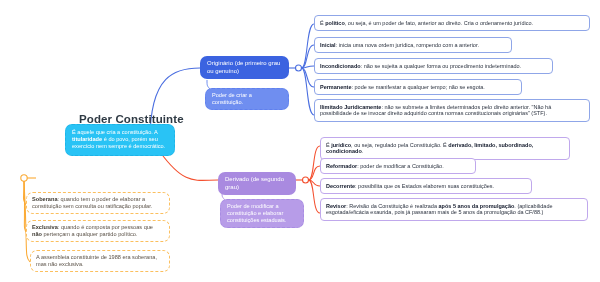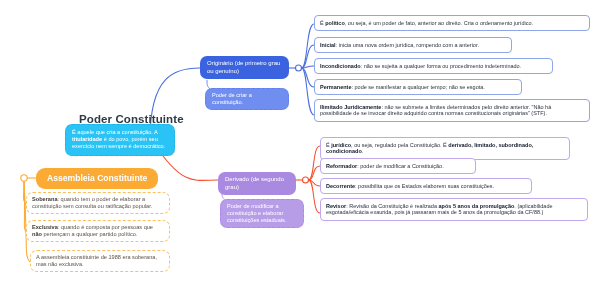--- a/index.html
+++ b/index.html
@@ -159,21 +159,20 @@
     <path d="M 27 178 L 36 178" fill="none" stroke="#fbaa34" stroke-width="1.1"></path>
     <path d="M 24 181 C 24 200, 22 198, 26 205" fill="none" stroke="#fbaa34" stroke-width="1.05"></path>
     <path d="M 24 181 C 26 225, 22 228, 27 233" fill="none" stroke="#fbaa34" stroke-width="1.05"></path>
     <path d="M 24 181 C 28 250, 24 256, 30 262" fill="none" stroke="#fbaa34" stroke-width="1.05"></path>
   </svg>
 
   <div class="node center-title" style="left:79px; top:112px;">Poder Constituinte</div>
 
   <div class="node cyan-bubble" style="left:65px; top:124px; width:110px;">É aquele que cria a constituição. A <b>titularidade</b> é do povo, porém seu exercício nem sempre é democrático.</div>
 
-  <div class="node orange-pill" style="left:36px; top:168px;">Assembleia Constituinte</div>
 
   <div class="node orange-dash" style="left:26px; top:192px; width:144px;"><b>Soberana</b>: quando tem o poder de elaborar a constituição sem consulta ou ratificação popular.</div>
 
   <div class="node orange-dash" style="left:26px; top:220px; width:144px;"><b>Exclusiva</b>: quando é composta por pessoas que <b>não</b> pertençam a qualquer partido político.</div>
 
   <div class="node orange-dash" style="left:30px; top:250px; width:140px;">A assembleia constituinte de 1988 era soberana, mas não exclusiva.</div>
 
   <div class="node blue-pill" style="left:200px; top:56px; width:89px;">Originário (de primeiro grau ou genuíno)</div>
 
   <div class="node blue-dash" style="left:205px; top:88px; width:84px;">Poder de criar a constituição.</div>

